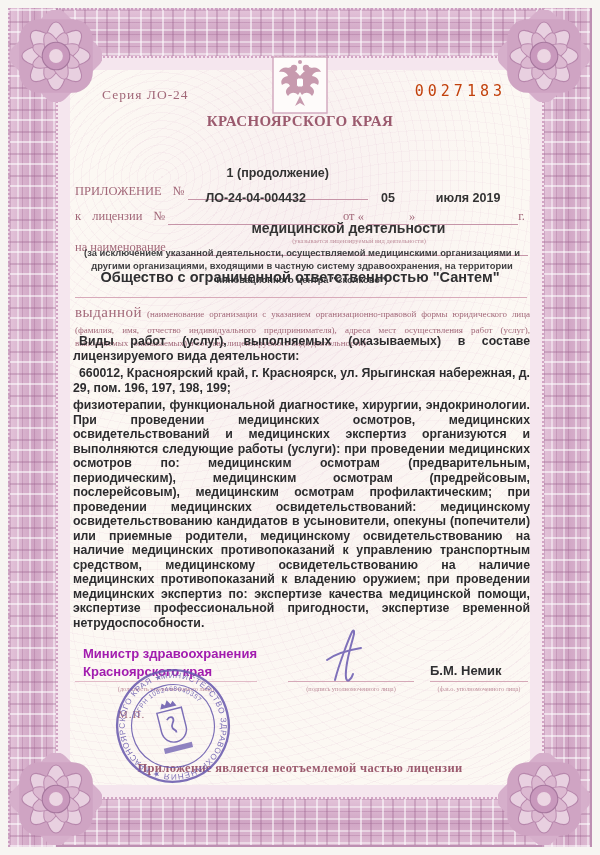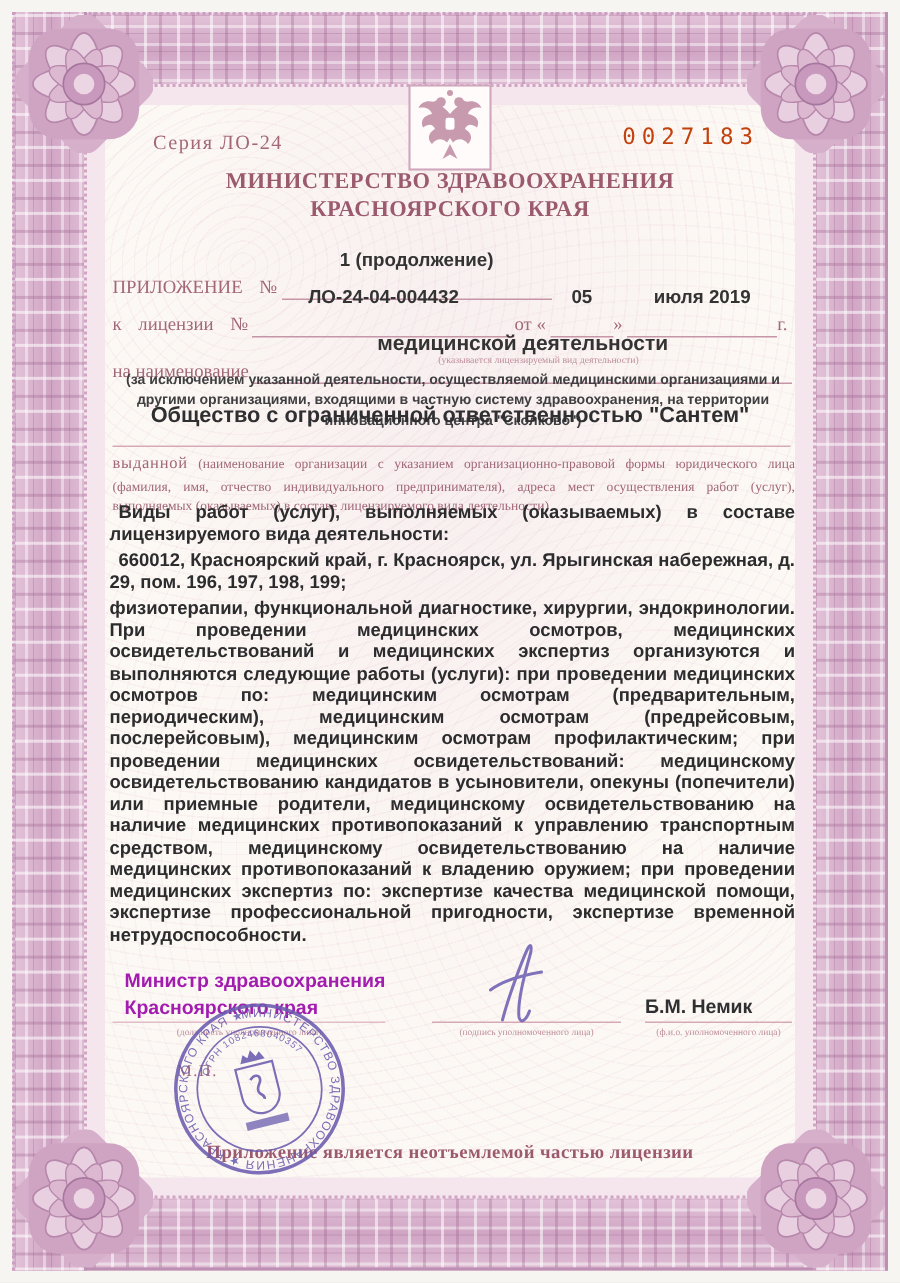--- a/index.html
+++ b/index.html
@@ -51,21 +51,21 @@
   .row-activity{top:220px;} .row-activity .fill{flex:1;font-size:14px;}
   .activity-caption{position:absolute;top:237px;left:190px;right:72px;text-align:center;
         font-family:"Liberation Serif",serif;font-size:6.5px;color:#bd8d9a;}
   .exception{position:absolute;top:246px;left:70px;right:66px;text-align:center;
         font-size:9.4px;font-weight:bold;color:#3f3f41;line-height:1.42;}
   .org{position:absolute;top:269px;left:72px;right:72px;text-align:center;
         font-weight:bold;font-size:14.5px;color:#2f2f31;}
   .org-line{position:absolute;top:297px;left:75px;right:73px;border-bottom:1.5px solid #d8aab9;}
   .issued{position:absolute;top:302px;left:75px;right:70px;font-family:"Liberation Serif",serif;
         font-size:9px;color:#a26879;line-height:1.45;text-align:justify;}
-  .issued .issued-word{font-size:11px;letter-spacing:.5px;margin-top:20px;}
+  .issued .issued-word{font-size:15px;letter-spacing:.5px;margin-top:20px;}
   .body-text{position:absolute;top:334px;left:73px;right:70px;color:#2c2c2e;
         font-weight:bold;font-size:12.3px;line-height:1.18;text-align:justify;}
   .body-text p{margin:0 0 3px 0;}
   .body-text p.indent{text-indent:6px;}
   .sig-position{position:absolute;left:83px;top:645px;font-weight:bold;font-size:13px;
         color:#a21caf;line-height:1.35;}
   .sig-name{position:absolute;left:430px;width:100px;top:663px;font-weight:bold;
         font-size:13px;color:#2f2f31;white-space:nowrap;}
   .sig-line{position:absolute;top:681px;border-top:1px solid #d5a9b8;}
   .sig-line.pos{left:75px;width:182px;border-color:#e2bcc8;}
@@ -145,21 +145,20 @@
         <circle cx="22" cy="12" r="3.2"></circle>
           <circle cx="34" cy="12" r="3.2"></circle>
         <path d="M19.5 10.8 l-3.2 1.2 3.2 1.2 Z M36.5 10.8 l3.2 1.2 -3.2 1.2 Z"></path>
         <circle cx="28" cy="6" r="2"></circle>
         <path d="M28 40 L23 50 L28 47 L33 50 Z"></path>
       </g>
       <rect x="24.5" y="22" width="7" height="9" rx="2" fill="#fff" stroke="#c79aae"></rect>
     </svg>
 
     <div class="ministry">
-      <div>МИНИСТЕРСТВО ЗДРАВООХРАНЕНИЯ</div>
       <div>КРАСНОЯРСКОГО КРАЯ</div>
     </div>
 
     <div class="row row-appendix">
       <span class="lbl sp">ПРИЛОЖЕНИЕ №</span>
       <span class="fill">1 (продолжение)</span>
     </div>
 
     <div class="row row-license">
       <span class="lbl sp">к лицензии №</span>

